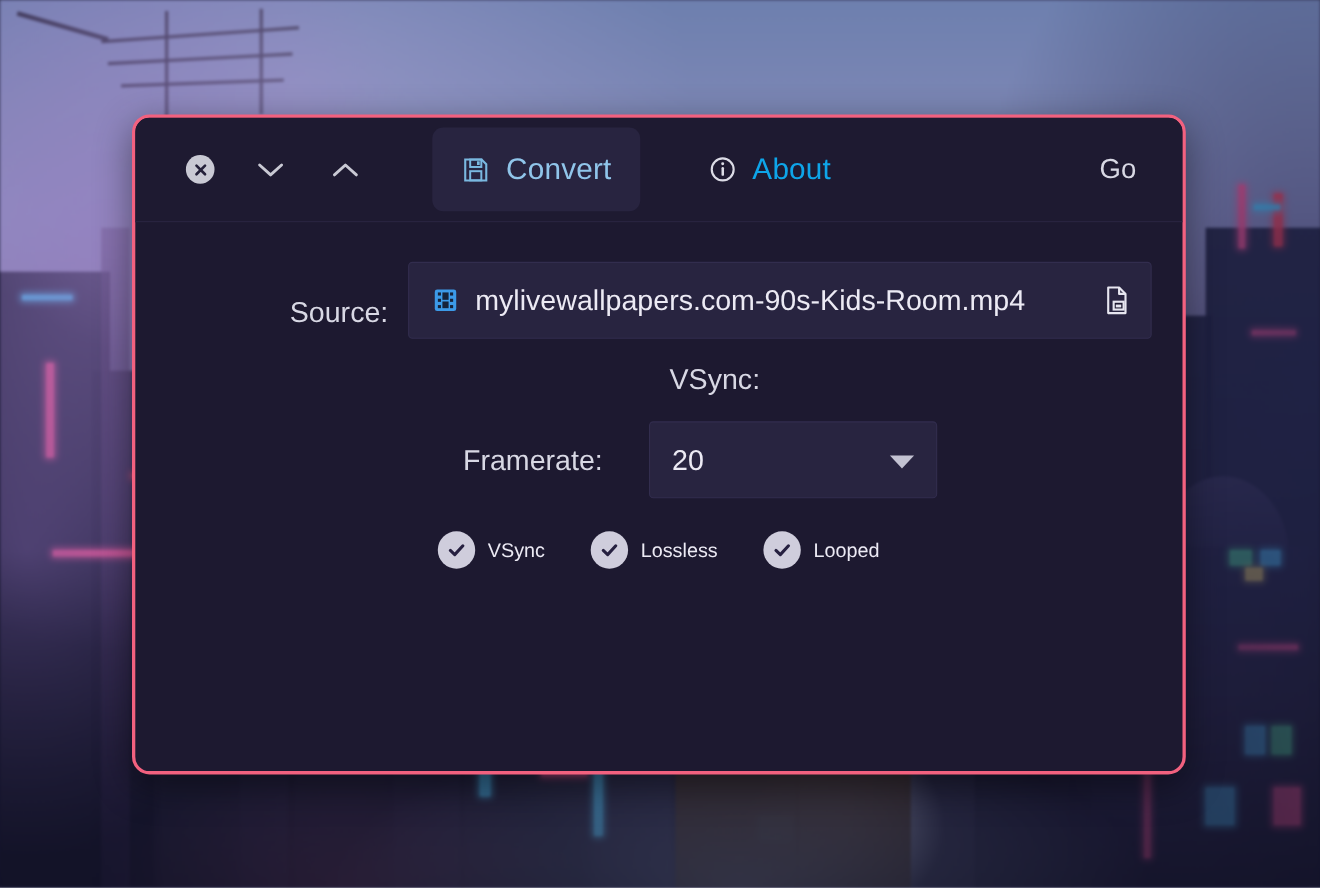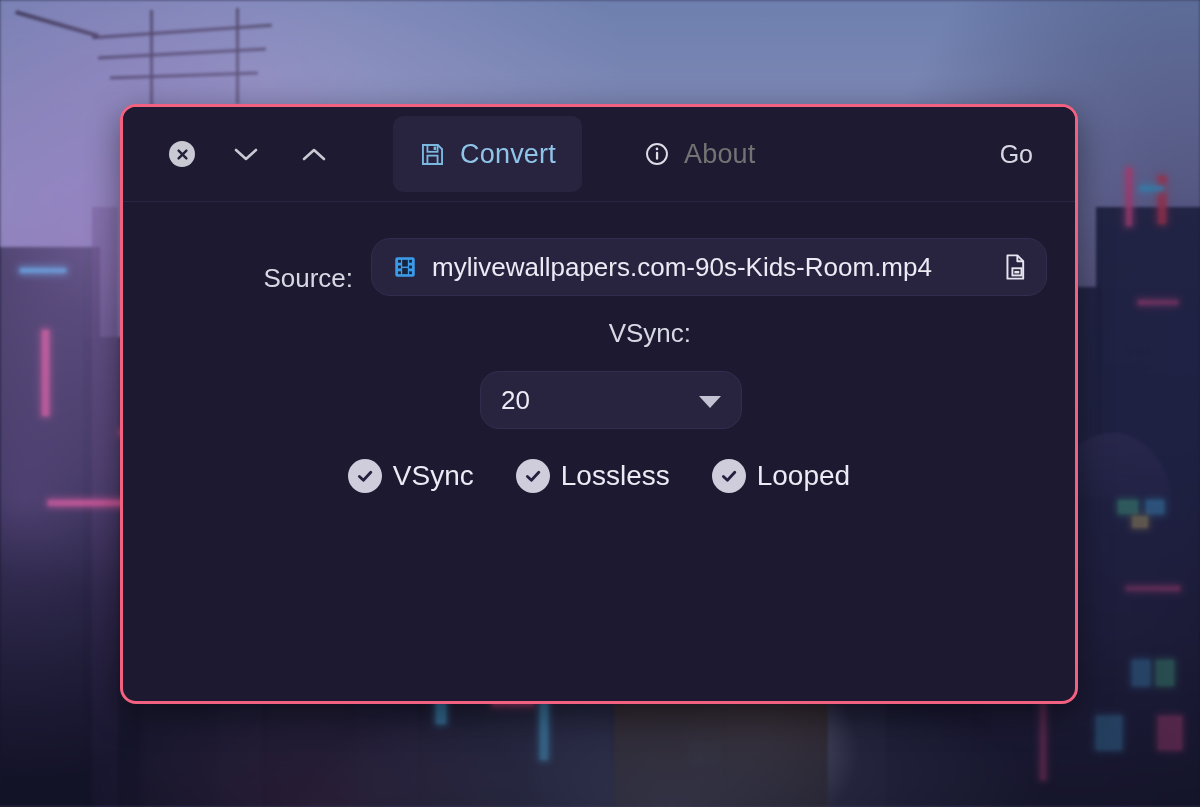--- a/index.html
+++ b/index.html
@@ -137,21 +137,21 @@
   .tab {
     display: flex; align-items: center; gap: 14px;
     height: 76px;
     padding: 0 26px;
     border-radius: 10px;
     cursor: pointer;
     font-size: 27px;
   }
   .tab.active { background: #282440; }
   .tab-label-convert { color: #90c5ea; letter-spacing: .2px; }
-  .tab-label-about   { color: #737373; letter-spacing: .2px; }
+  .tab-label-about   { color: #0ea5e9; letter-spacing: .2px; }
 
   .spacer { flex: 1; }
 
   #go-button {
     font-size: 25px;
     color: #d8d8e4;
     padding: 8px 12px;
     border-radius: 8px;
     cursor: pointer;
     background: transparent; border: 0;
@@ -172,22 +172,22 @@
     font-size: 26px;
     color: #d8d8e4;
     text-align: right;
     padding-right: 18px;
     white-space: nowrap;
   }
 
   .field {
     background: #282440;
     border: 1px solid #322d4e;
-    border-radius: 19px;
-    height: 58px;
+    border-radius: 4px;
+    height: 70px;
     display: flex;
     align-items: center;
     cursor: text;
   }
 
   #source-field {
     width: 676px;
     padding: 0 18px 0 20px;
     gap: 14px;
   }
@@ -228,21 +228,21 @@
   .checkbox {
     display: flex; align-items: center; gap: 11px;
     cursor: pointer;
   }
   .cb-mark {
     width: 34px; height: 34px; border-radius: 50%;
     background: #cfcddc;
     display: flex; align-items: center; justify-content: center;
     flex: none;
   }
-  .cb-label { font-size: 28px; color: #eceaf4; }
+  .cb-label { font-size: 18px; color: #eceaf4; }
 
   svg { display: block; }
 </style>
 </head>
 <body>
 
 <div id="desktop">
 
   <div id="wallpaper-blur">
     <div class="wp-layer wp-sky"></div>
@@ -394,20 +394,21 @@
             </svg>
           </span>
         </div>
       </div>
 
       <div class="row">
         <div class="row-label" style="width:220px;">VSync:</div>
       </div>
 
       <div class="row">
+        <div class="row-label" style="width:220px;">Framerate:</div>
         <div class="field select-field" id="framerate-field">
           <span class="select-value">20</span>
           <span class="caret"></span>
         </div>
       </div>
 
       <div id="checkbox-row">
 
         <div class="checkbox">
           <span class="cb-mark">

